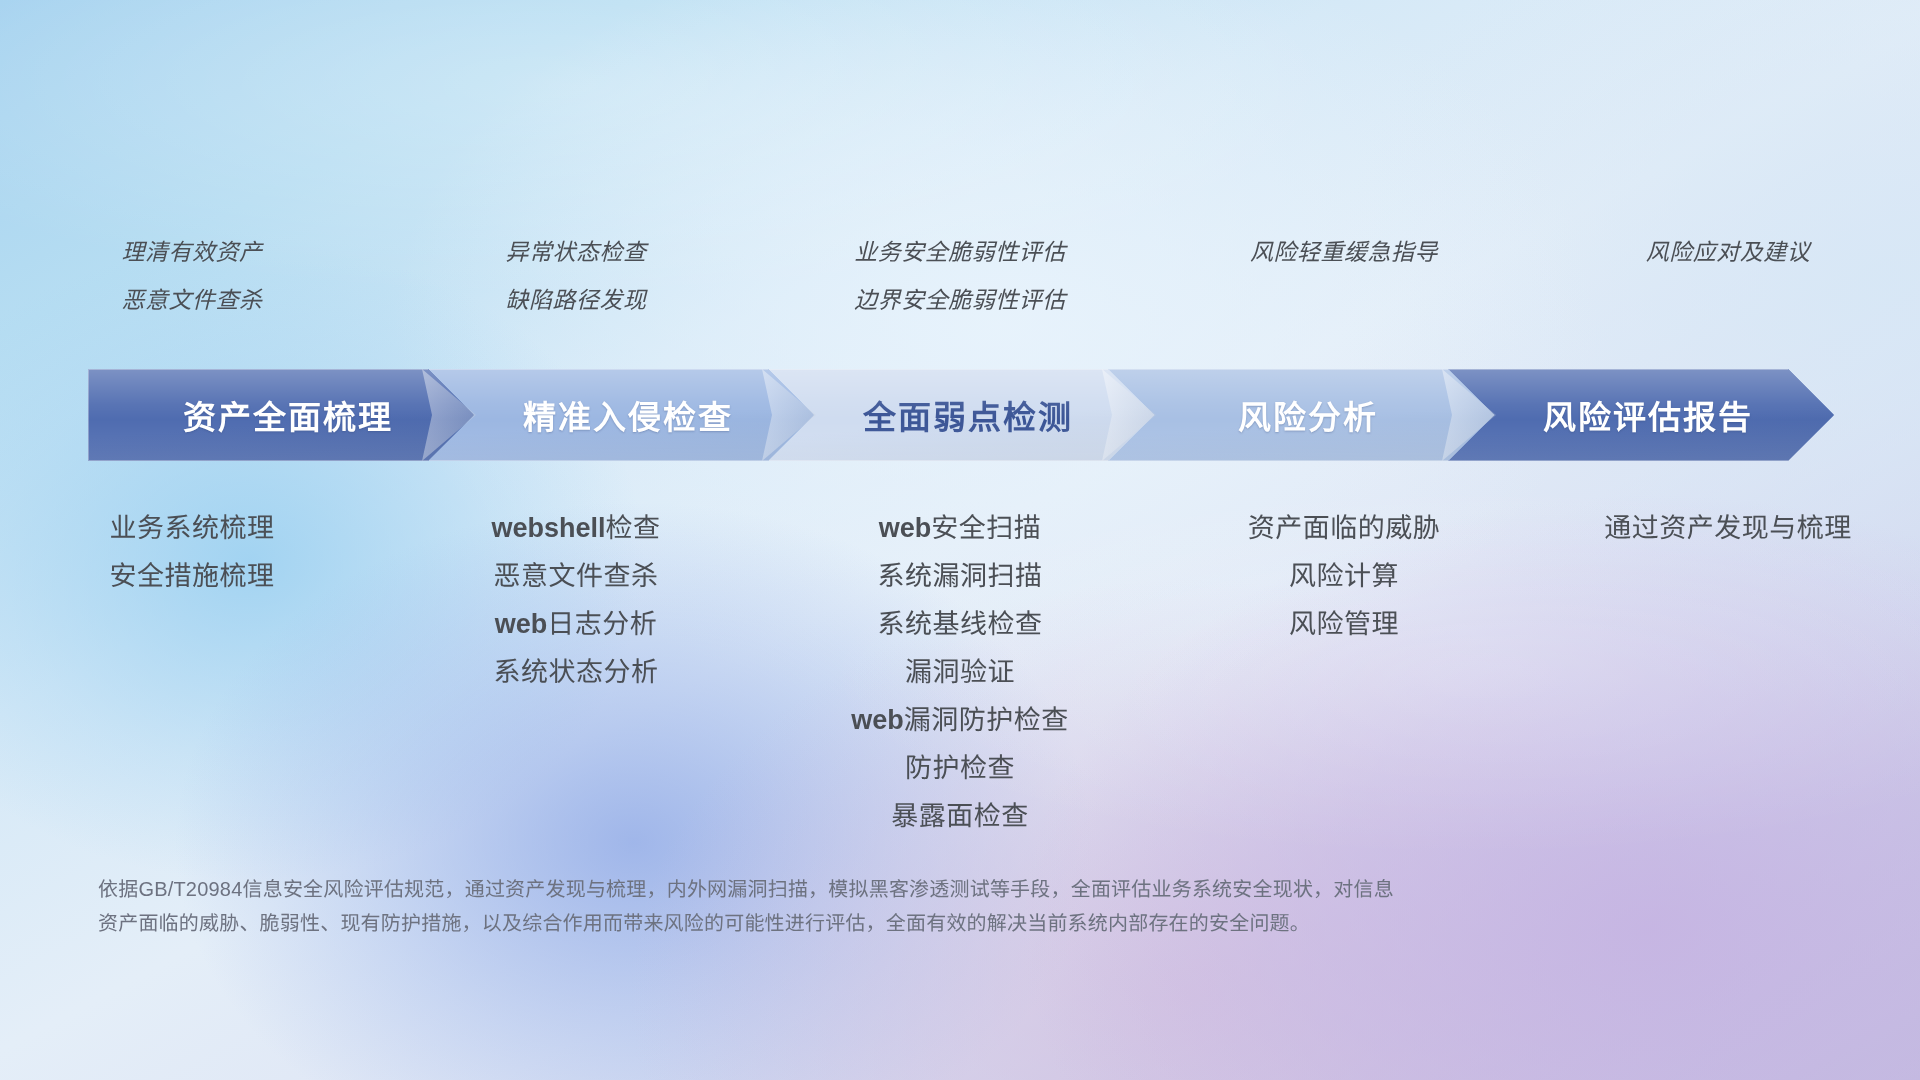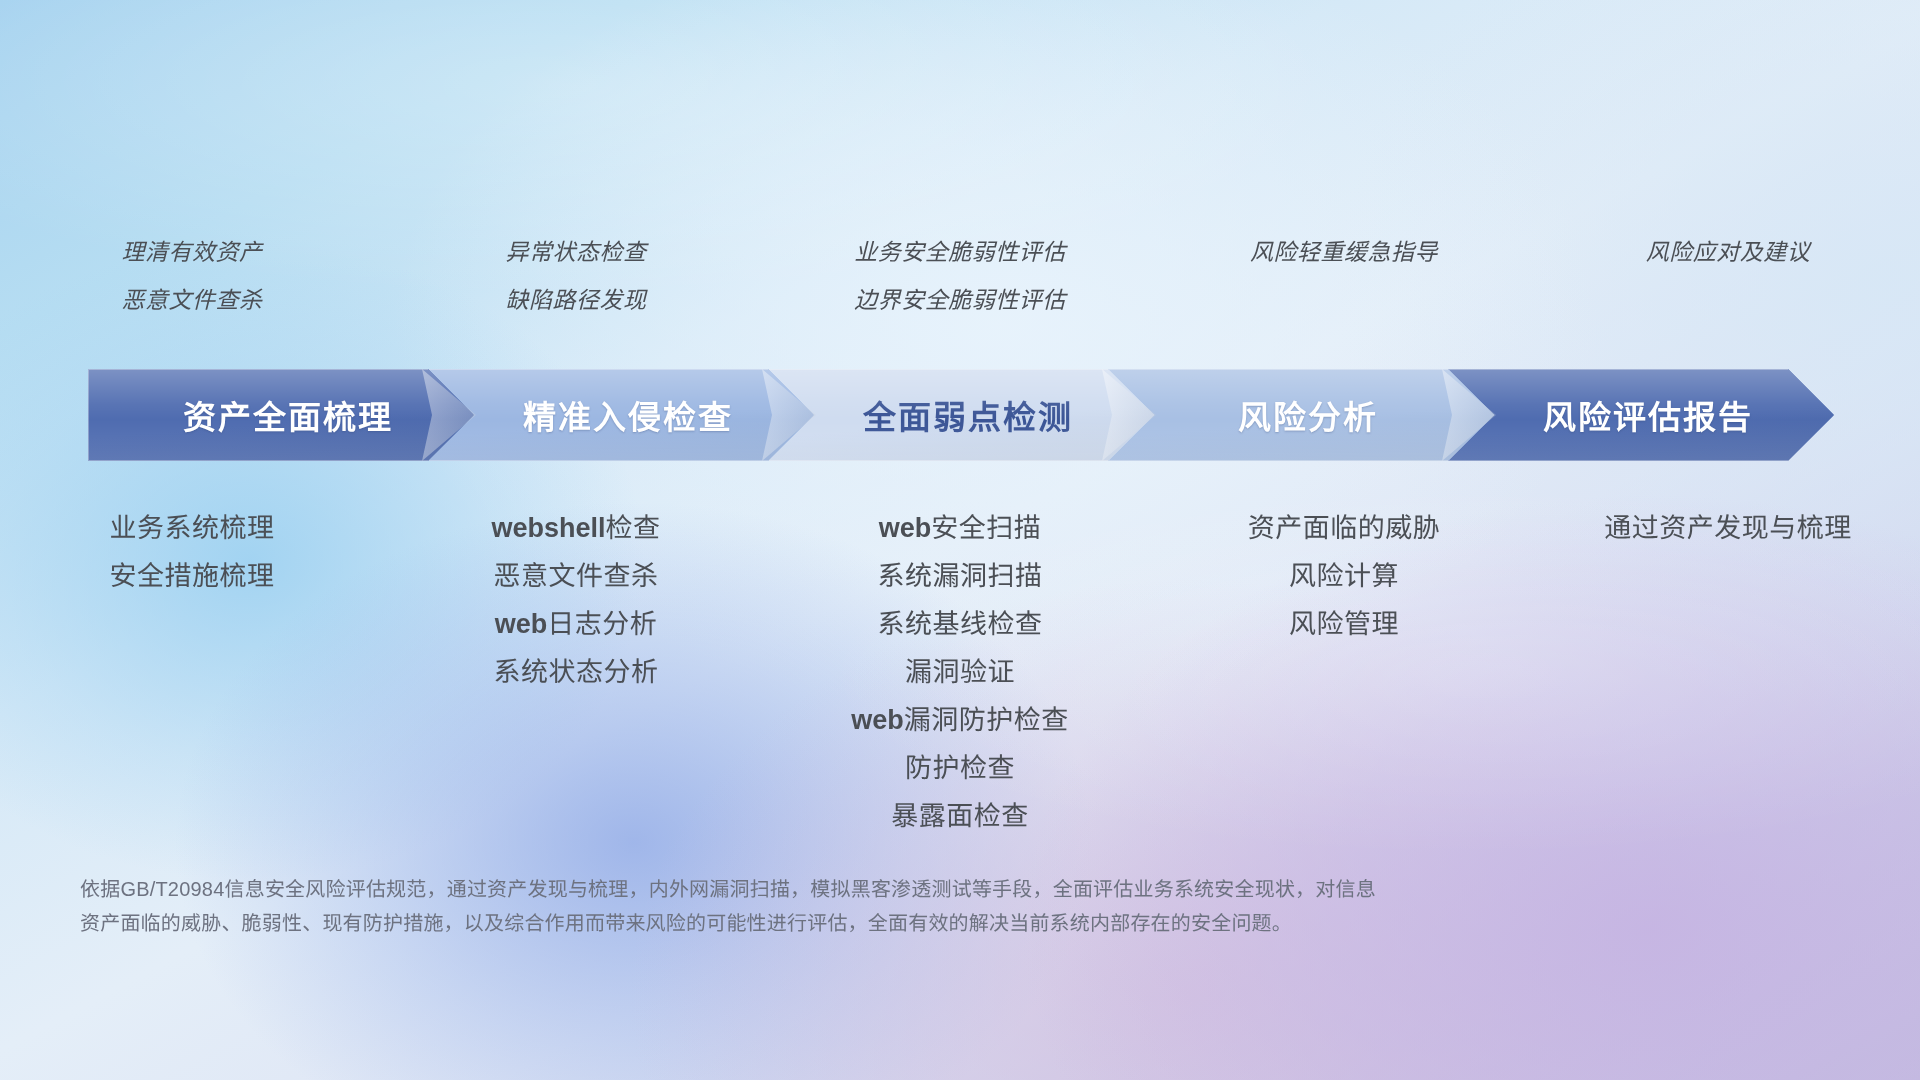--- a/index.html
+++ b/index.html
@@ -135,21 +135,21 @@
   }
   .bot-item .lat {
     font-weight: bold;
     letter-spacing: 0;
     text-align: center;
   }
 
   
   #footer {
     position: absolute;
-    left: 80px;
+    left: 98px;
     top: 872px;
     width: 1520px;
     font-size: 20px;
     line-height: 34px;
     color: #6d7280;
     letter-spacing: 0.2px;
   }
   #footer p { margin: 0; }
 </style>
 </head>

